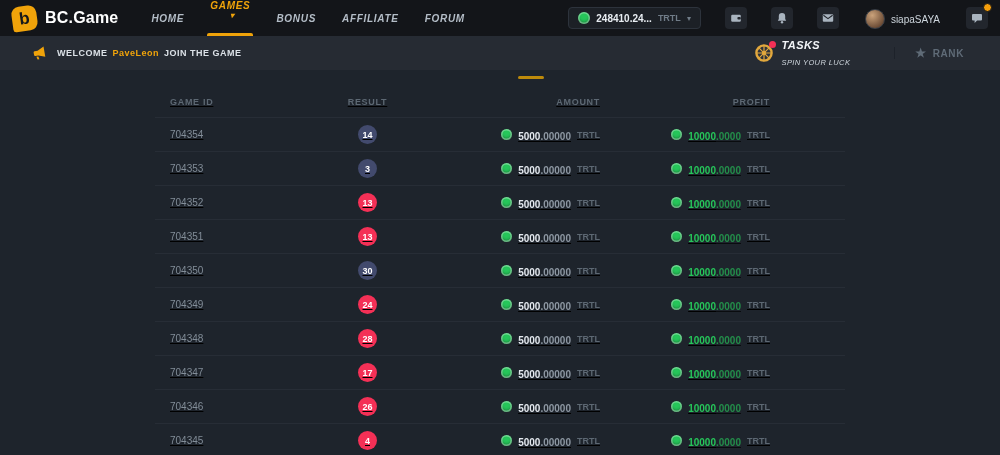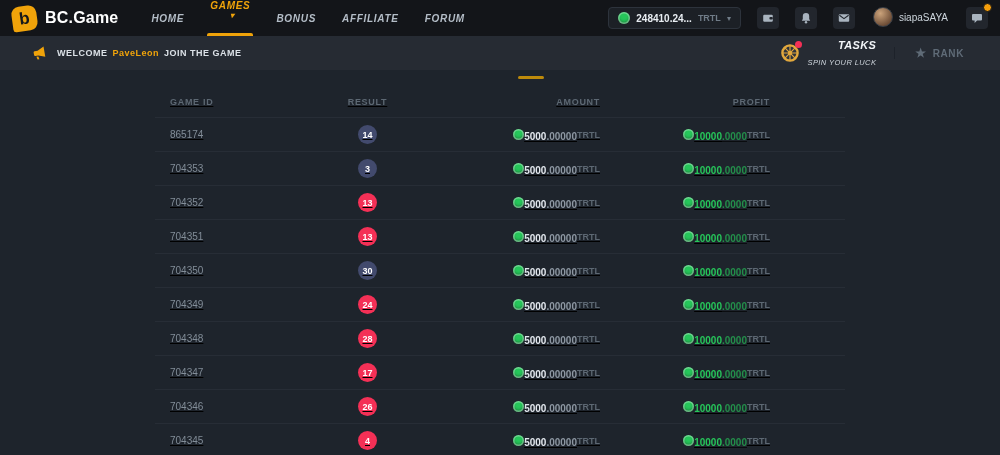--- a/index.html
+++ b/index.html
@@ -28,21 +28,21 @@
     position:relative; display:flex; align-items:center; padding:0 13px;
     color:#b4bdc7; font-size:10px; font-weight:bold; letter-spacing:.7px; cursor:pointer;font-style:italic;
   }
   .nav-item.active { color:var(--accent,#f0a30a);flex-direction:column; }
   .nav-item.active::after {
     content:""; position:absolute; left:10px; right:10px; bottom:0; height:3px;
     background:var(--accent,#f0a30a); border-radius:2px 2px 0 0;
   }
   .nav-caret { font-size:8px; margin-left:4px; }
 
-  .topbar-right { margin-left:auto; display:flex; align-items:flex-start; gap:16px;padding-left:16px; }
+  .topbar-right { margin-left:auto; display:flex; align-items:flex-end; gap:24px;padding-left:16px; }
   .balance-pill {
     display:flex; align-items:center; gap:6px; background:#1c2026;
     border:1px solid #2d333c; border-radius:4px; padding:4px 9px; cursor:pointer;
   }
   .coin {
     width:12px; height:12px; border-radius:50%; background:var(--green,#26c65a);
     box-shadow: inset 0 0 0 1.5px rgba(255,255,255,.35), inset 0 -2px 3px rgba(0,0,0,.35);
     flex:none;
   }
   .coin.small { width:11px; height:11px; }
@@ -70,21 +70,21 @@
 
   
   .strip {
     height:34px; background:var(--strip_bg,#262b33);
     display:flex; align-items:center; padding:0 32px; gap:10px;
   }
   .megaphone { color:var(--accent,#f0a30a); transform:rotate(-10deg); flex:none; }
   .welcome-text { display:flex; gap:5px; color:#dbe1e7; font-size:9px; font-weight:bold; letter-spacing:.5px; }
   .welcome-text .hl { color:var(--accent,#f0a30a); }
 
-  .strip-right { margin-left:auto; display:flex; align-items:center; gap:18px;text-align:right; }
+  .strip-right { margin-left:auto; display:flex; align-items:center; gap:44px; }
   .tasks { display:flex; align-items:center; gap:8px; cursor:pointer; }
   .tasks-iconwrap { position:relative; width:20px; height:20px; }
   .tasks-dot { position:absolute; top:-2px; right:-2px; width:7px; height:7px; border-radius:4px; background:#f43056; }
   .tasks-title { color:#f2f5f8; font-size:11px; font-weight:bold; font-style:italic; letter-spacing:.4px; }
   .tasks-sub { color:#cfd6dd; font-size:7.5px; font-style:italic; letter-spacing:.4px; margin-top:7px; }
   .rank {
     display:flex; align-items:center; gap:6px; color:#5f6b77; font-size:10px;
     font-weight:bold; letter-spacing:.6px; cursor:pointer;
     border-left:1px solid #1d222a; padding-left:20px; padding-right:4px;
   }
@@ -106,21 +106,21 @@
   .th.c-result { text-align:center; }
   .th.c-amount, .th.c-profit { text-align:right; }
   .td.c-gameid { padding-left:15px; color:#828d98; font-size:10px; }
   .td.c-result { display:flex; justify-content:center; }
   .badge {
     width:19px; height:19px; border-radius:50%; display:flex; align-items:center;
     justify-content:center; color:#fff; font-size:9px; font-weight:bold;
   }
   .badge-red { background:var(--badge_red,#f43056); }
   .badge-dark { background:var(--badge_dark,#424a6d); }
-  .money { display:flex; align-items:center; justify-content:flex-end; }
+  .money { display:flex; align-items:center; justify-content:flex-end; gap:6px; }
   .num { white-space:nowrap; }
   .amount-main { color:#e3e8ee; font-size:10px; font-weight:bold; }
   .amount-frac { color:#8d97a2; font-size:10px; font-weight:bold; }
   .profit-main { color:var(--green,#26c65a); }
   .profit-frac { color:var(--green,#26c65a); opacity:.65; }
   .cur { color:#5d6873; font-size:9px; font-weight:bold; }
 </style>
 </head>
 <body>
 
@@ -236,21 +236,21 @@
       <div class="trow thead-row">
         <div class="th c-gameid">GAME ID</div>
         <div class="th c-result">RESULT</div>
         <div class="th c-amount">AMOUNT</div>
         <div class="th c-profit">PROFIT</div>
         <div class="th"></div>
       </div>
       <div class="tbody">
   <div class="trow">
     <div class="td c-gameid">
-      <span>865174</span>
+      <span>704354</span>
     </div>
     <div class="td c-result">
       <span class="badge badge-dark">14</span>
     </div>
     <div class="td money">
       <span class="coin small"></span>
       <span class="num"><span class="amount-main">5000</span><span class="amount-frac">.00000</span></span>
       <span class="cur">TRTL</span>
     </div>
     <div class="td money">

